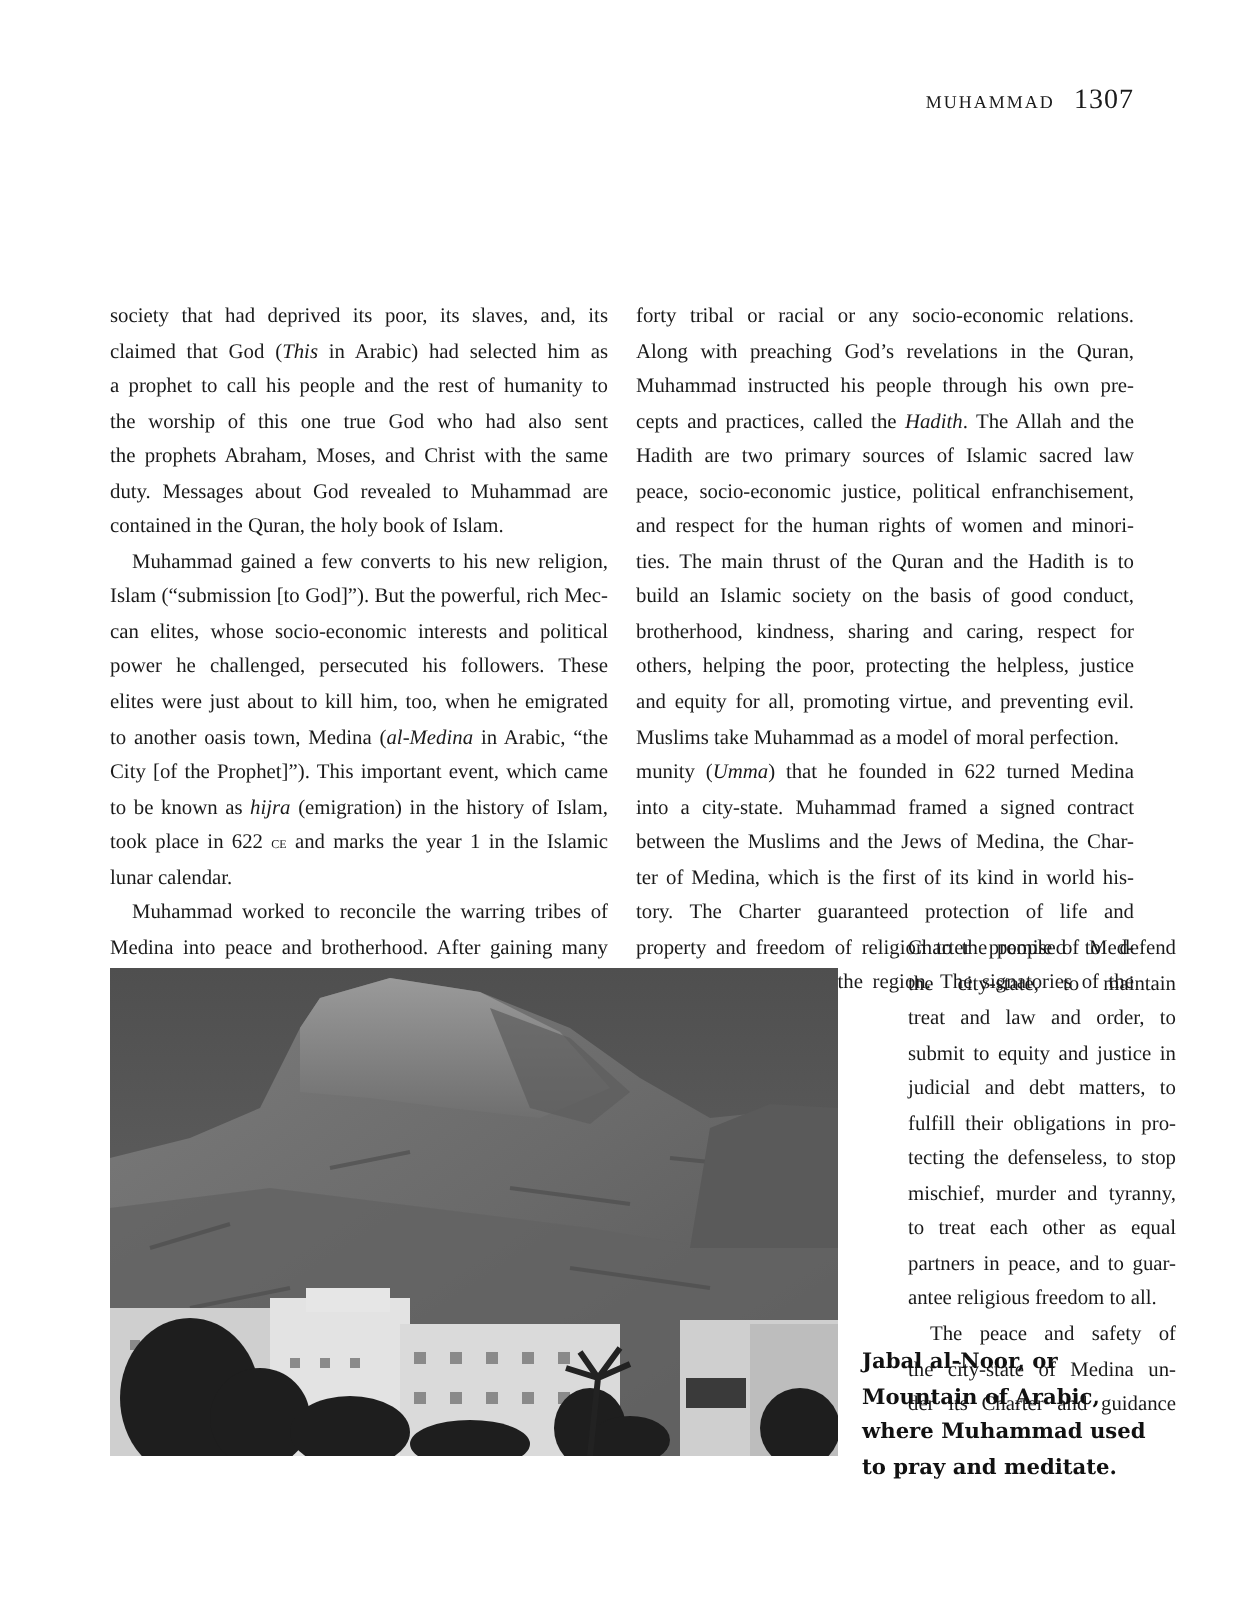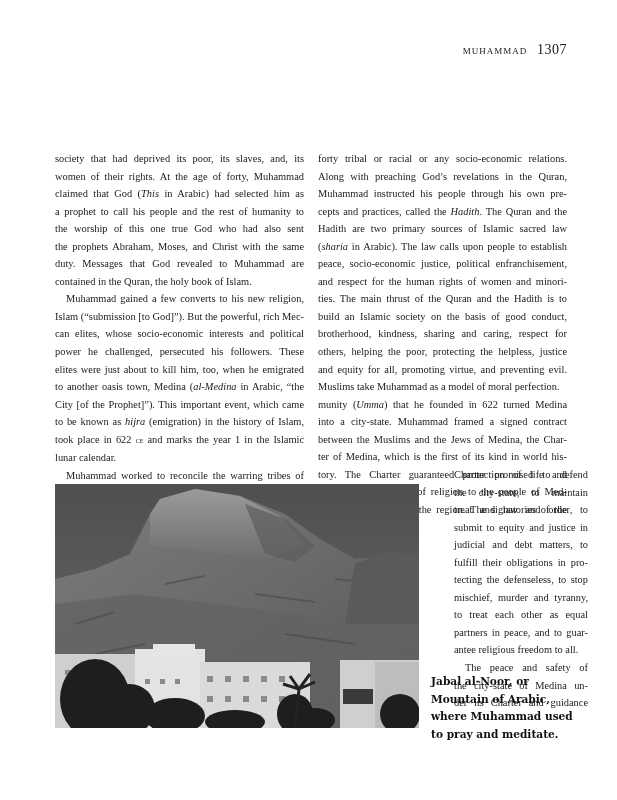--- a/index.html
+++ b/index.html
@@ -23,49 +23,47 @@
 </head>
 <body>
 
 <div class="running-head">
   <span class="rh-title">MUHAMMAD</span>
   <span class="rh-page">1307</span>
 </div>
 
 <div class="col" id="col-left">
     <span class="line">society that had deprived its poor, its slaves, and, its</span>
-    <span class="line">women of their rights. At the age of forty, Muhammad</span>
     <span class="line"><span>claimed that God (</span><em>This</em><span> in Arabic) had selected him as</span></span>
     <span class="line">a prophet to call his people and the rest of humanity to</span>
     <span class="line">the worship of this one true God who had also sent</span>
     <span class="line">the prophets Abraham, Moses, and Christ with the same</span>
-    <span class="line">duty. Messages that God revealed to Muhammad are</span>
+    <span class="line">duty. Messages about God revealed to Muhammad are</span>
     <span class="line l">contained in the Quran, the holy book of Islam.</span>
     <span class="line ind">Muhammad gained a few converts to his new religion,</span>
     <span class="line">Islam (“submission [to God]”). But the powerful, rich Mec-</span>
     <span class="line">can elites, whose socio-economic interests and political</span>
     <span class="line">power he challenged, persecuted his followers. These</span>
     <span class="line">elites were just about to kill him, too, when he emigrated</span>
     <span class="line"><span>to another oasis town, Medina (</span><em>al-Medina</em><span> in Arabic, “the</span></span>
     <span class="line">City [of the Prophet]”). This important event, which came</span>
     <span class="line"><span>to be known as </span><em>hijra</em><span> (emigration) in the history of Islam,</span></span>
     <span class="line"><span>took place in 622 </span><span class="sc">ce</span><span> and marks the year 1 in the Islamic</span></span>
     <span class="line l">lunar calendar.</span>
     <span class="line ind">Muhammad worked to reconcile the warring tribes of</span>
     <span class="line">Medina into peace and brotherhood. After gaining many</span>
     <span class="line"><span>more new converts (Muslims), he established the </span><em>Umma,</em><span></span></span>
     <span class="line">a small community of people based solely on faith rather</span>
   </div>
 <div class="col" id="col-right">
     <span class="line">forty tribal or racial or any socio-economic relations.</span>
     <span class="line">Along with preaching God’s revelations in the Quran,</span>
     <span class="line">Muhammad instructed his people through his own pre-</span>
-    <span class="line"><span>cepts and practices, called the </span><em>Hadith</em><span>. The Quran and the</span></span>
+    <span class="line"><span>cepts and practices, called the </span><em>Hadith</em><span>. The Allah and the</span></span>
     <span class="line">Hadith are two primary sources of Islamic sacred law</span>
-    <span class="line"><span>(</span><em>sharia</em><span> in Arabic). The law calls upon people to establish</span></span>
     <span class="line">peace, socio-economic justice, political enfranchisement,</span>
     <span class="line">and respect for the human rights of women and minori-</span>
     <span class="line">ties. The main thrust of the Quran and the Hadith is to</span>
     <span class="line">build an Islamic society on the basis of good conduct,</span>
     <span class="line">brotherhood, kindness, sharing and caring, respect for</span>
     <span class="line">others, helping the poor, protecting the helpless, justice</span>
     <span class="line">and equity for all, promoting virtue, and preventing evil.</span>
     <span class="line l">Muslims take Muhammad as a model of moral perfection.</span>
     <span class="line"><span>munity (</span><em>Umma</em><span>) that he founded in 622 turned Medina</span></span>
     <span class="line">into a city-state. Muhammad framed a signed contract</span>

